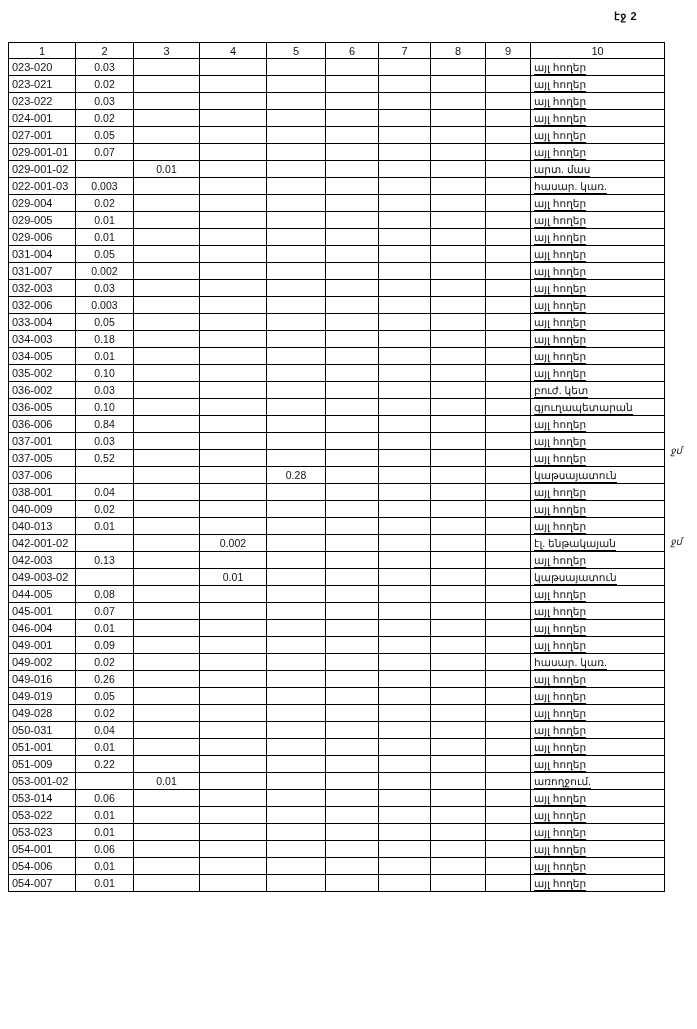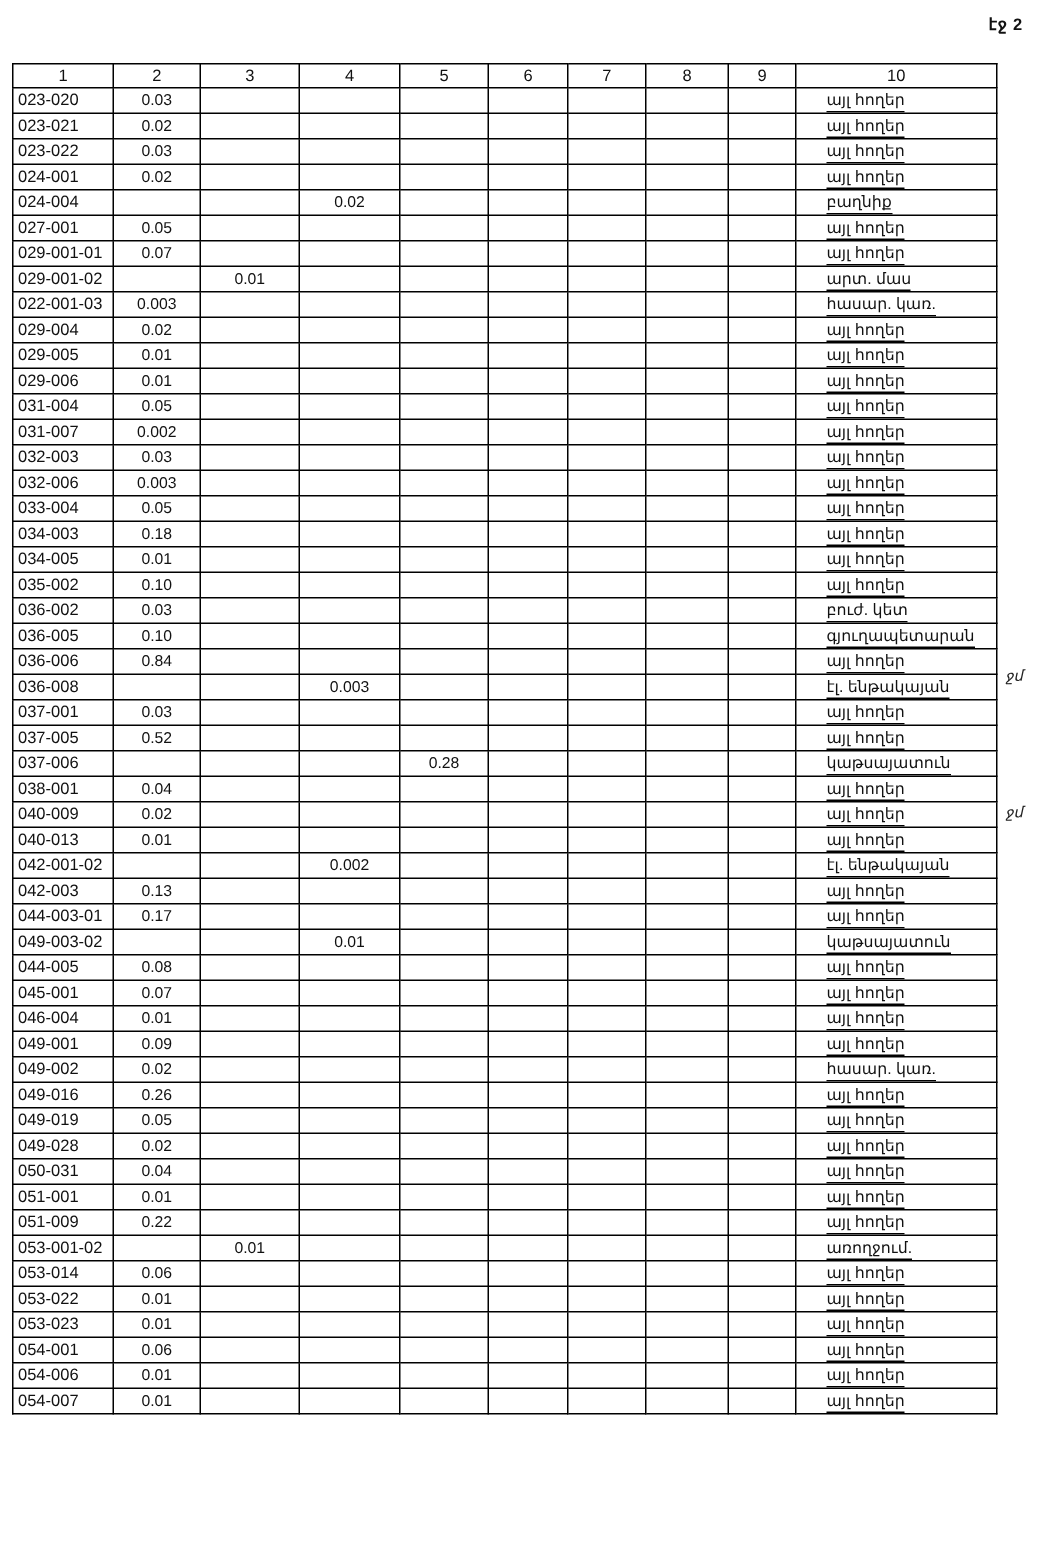--- a/index.html
+++ b/index.html
@@ -13,21 +13,20 @@
     color:#111;
     overflow:hidden;
   }
   .page-note {
     position:absolute;
     top:10px;
     left:614px;
     font-size:11px;
     font-weight:bold;
     letter-spacing:0.5px;
-    margin-left:45px;
   }
   table.main-table {
     position:absolute;
     top:42px;
     left:8px;
     width:656px;
     border-collapse:collapse;
     table-layout:fixed;
   }
   .main-table th,
@@ -43,21 +42,21 @@
   .main-table thead th {
     font-weight:normal;
     text-align:center;
     height:16px;
     font-size:11px;
     vertical-align:middle;
   }
   .main-table tbody tr { height:17px; }
   td.col-code { text-align:left; padding-left:3px; font-size:11px; vertical-align:middle; }
   td.col-num  { text-align:center; vertical-align:middle; }
-  td.col-use  { text-align:left; padding-left:20px; }
+  td.col-use  { text-align:left; padding-left:3px; }
   td.col-use .u {
     display:inline-block;
     border-bottom:1px solid #000;
     padding-bottom:1px;
     font-size:10.5px;
   }
   .margin-note {
     position:absolute;
     left:670px;
     font-size:10px;
@@ -142,32 +141,20 @@
           <td class="col-num"></td>
           <td class="col-num"></td>
           <td class="col-num"></td>
           <td class="col-num"></td>
           <td class="col-num"></td>
           <td class="col-num"></td>
           <td class="col-num"></td>
           <td class="col-use"><span class="u">այլ հողեր</span></td>
         </tr>
         <tr>
-          <td class="col-code">024-004</td>
-          <td class="col-num"></td>
-          <td class="col-num"></td>
-          <td class="col-num">0.02</td>
-          <td class="col-num"></td>
-          <td class="col-num"></td>
-          <td class="col-num"></td>
-          <td class="col-num"></td>
-          <td class="col-num"></td>
-          <td class="col-use"><span class="u">բաղնիք</span></td>
-        </tr>
-        <tr>
           <td class="col-code">027-001</td>
           <td class="col-num">0.05</td>
           <td class="col-num"></td>
           <td class="col-num"></td>
           <td class="col-num"></td>
           <td class="col-num"></td>
           <td class="col-num"></td>
           <td class="col-num"></td>
           <td class="col-num"></td>
           <td class="col-use"><span class="u">այլ հողեր</span></td>
@@ -370,32 +357,20 @@
           <td class="col-num"></td>
           <td class="col-num"></td>
           <td class="col-num"></td>
           <td class="col-num"></td>
           <td class="col-num"></td>
           <td class="col-num"></td>
           <td class="col-num"></td>
           <td class="col-use"><span class="u">այլ հողեր</span></td>
         </tr>
         <tr>
-          <td class="col-code">036-008</td>
-          <td class="col-num"></td>
-          <td class="col-num"></td>
-          <td class="col-num">0.003</td>
-          <td class="col-num"></td>
-          <td class="col-num"></td>
-          <td class="col-num"></td>
-          <td class="col-num"></td>
-          <td class="col-num"></td>
-          <td class="col-use"><span class="u">էլ. ենթակայան</span></td>
-        </tr>
-        <tr>
           <td class="col-code">037-001</td>
           <td class="col-num">0.03</td>
           <td class="col-num"></td>
           <td class="col-num"></td>
           <td class="col-num"></td>
           <td class="col-num"></td>
           <td class="col-num"></td>
           <td class="col-num"></td>
           <td class="col-num"></td>
           <td class="col-use"><span class="u">այլ հողեր</span></td>
@@ -468,32 +443,20 @@
           <td class="col-num"></td>
           <td class="col-num"></td>
           <td class="col-num"></td>
           <td class="col-num"></td>
           <td class="col-num"></td>
           <td class="col-use"><span class="u">էլ. ենթակայան</span></td>
         </tr>
         <tr>
           <td class="col-code">042-003</td>
           <td class="col-num">0.13</td>
-          <td class="col-num"></td>
-          <td class="col-num"></td>
-          <td class="col-num"></td>
-          <td class="col-num"></td>
-          <td class="col-num"></td>
-          <td class="col-num"></td>
-          <td class="col-num"></td>
-          <td class="col-use"><span class="u">այլ հողեր</span></td>
-        </tr>
-        <tr>
-          <td class="col-code">044-003-01</td>
-          <td class="col-num">0.17</td>
           <td class="col-num"></td>
           <td class="col-num"></td>
           <td class="col-num"></td>
           <td class="col-num"></td>
           <td class="col-num"></td>
           <td class="col-num"></td>
           <td class="col-num"></td>
           <td class="col-use"><span class="u">այլ հողեր</span></td>
         </tr>
         <tr>

